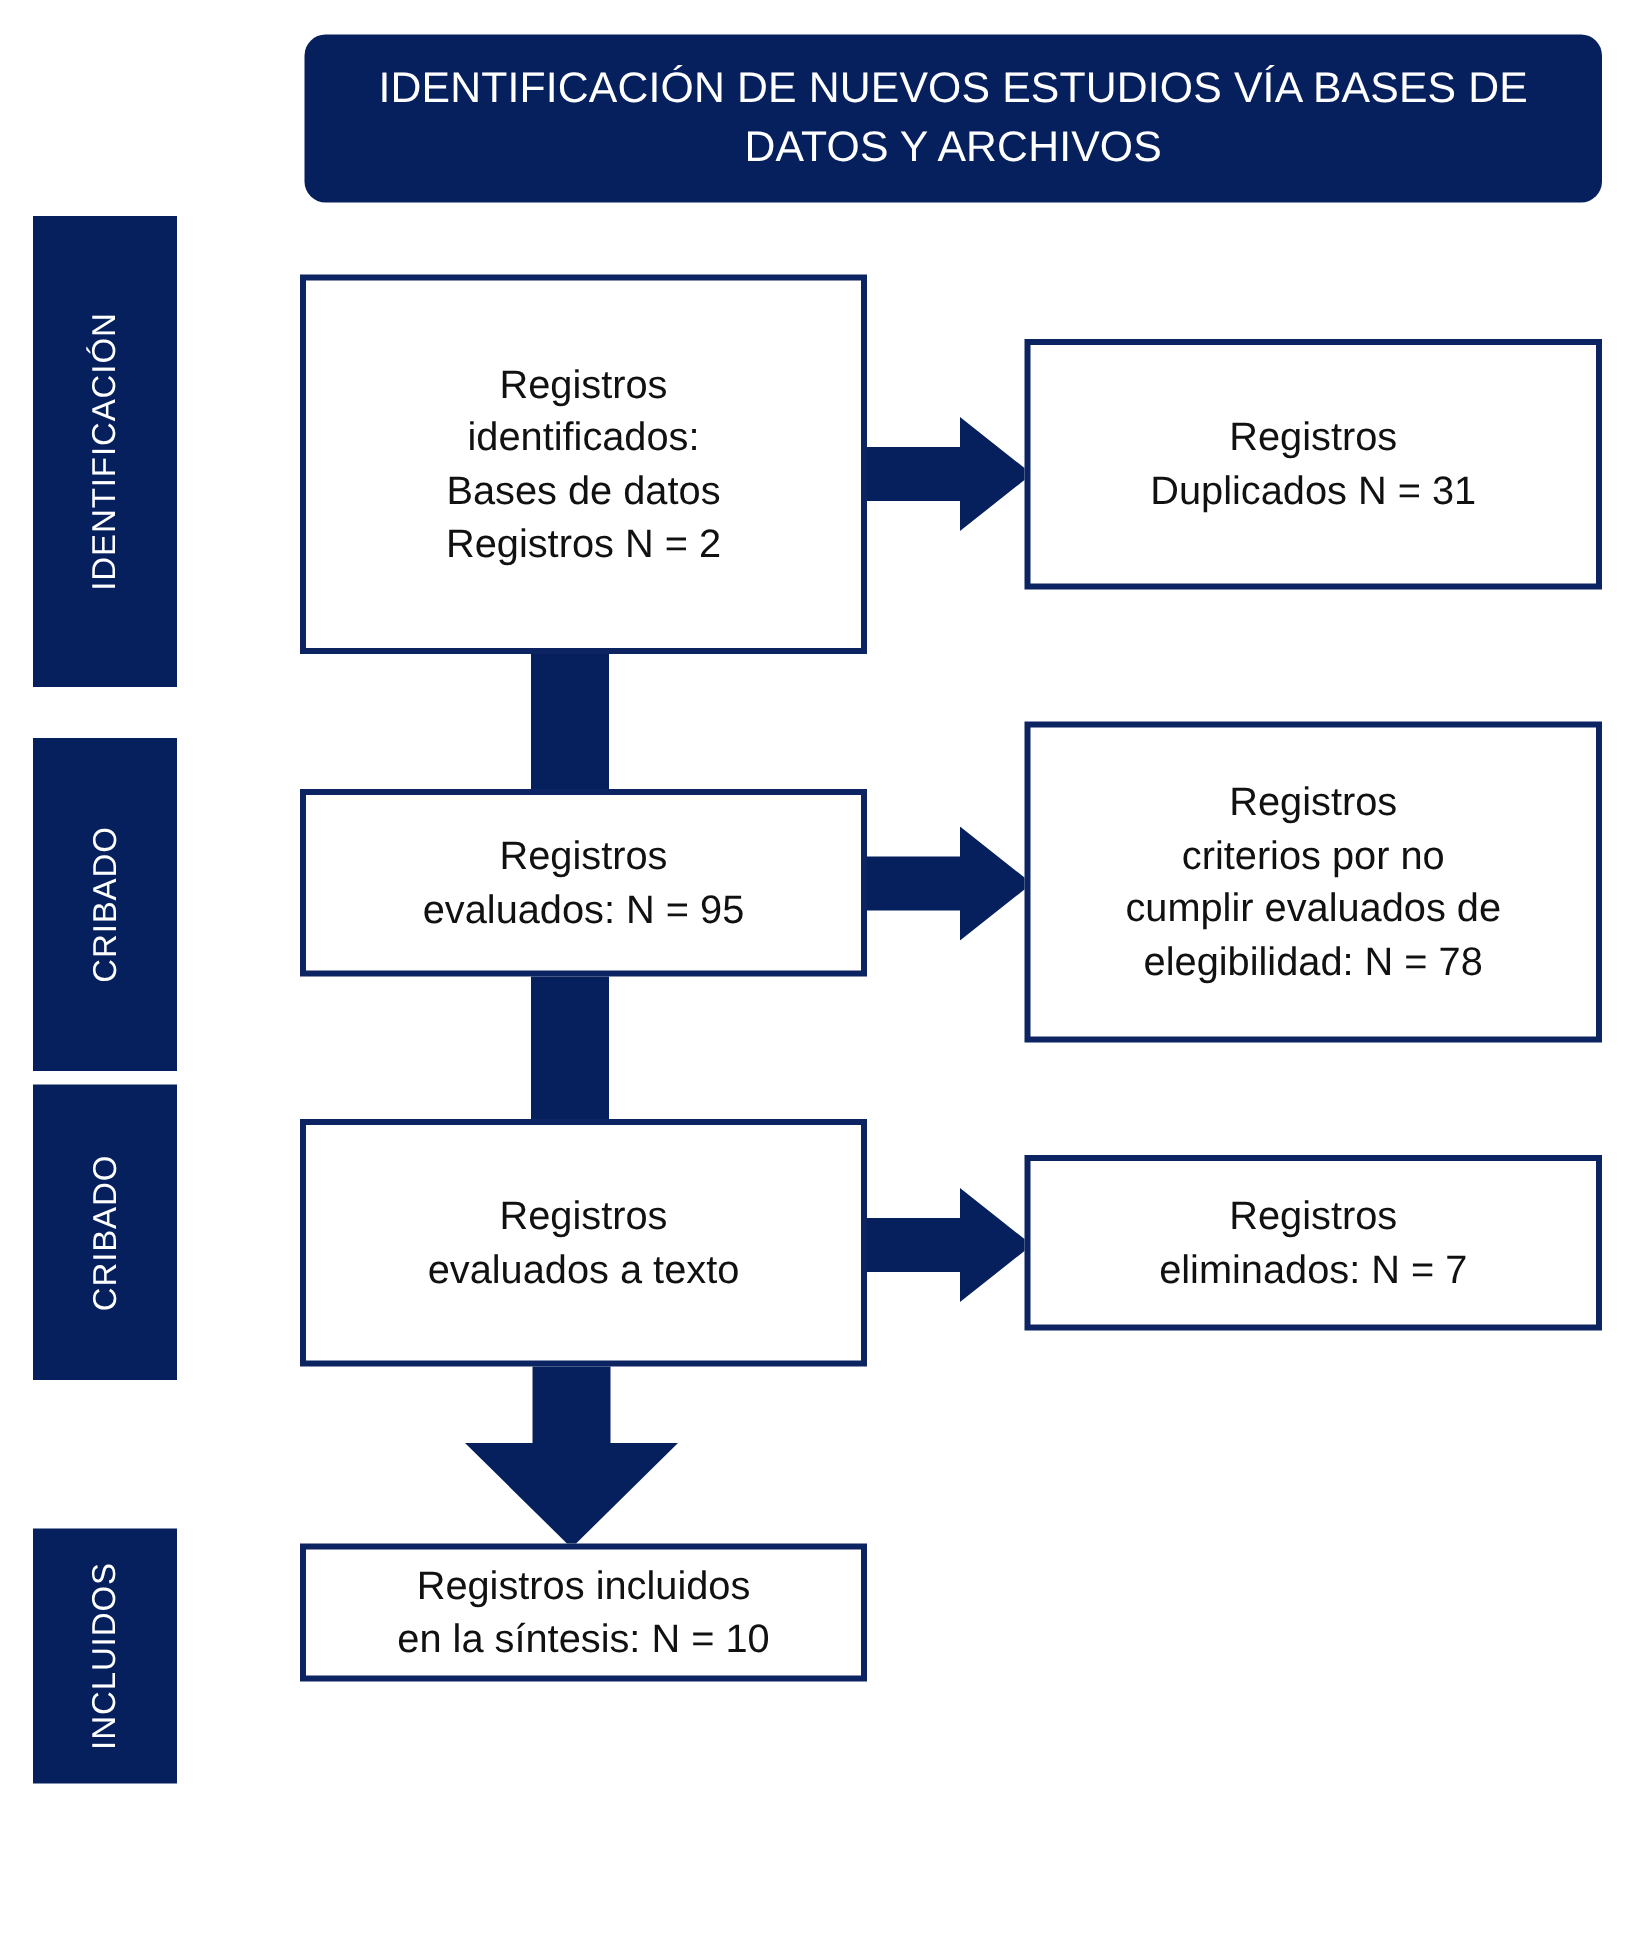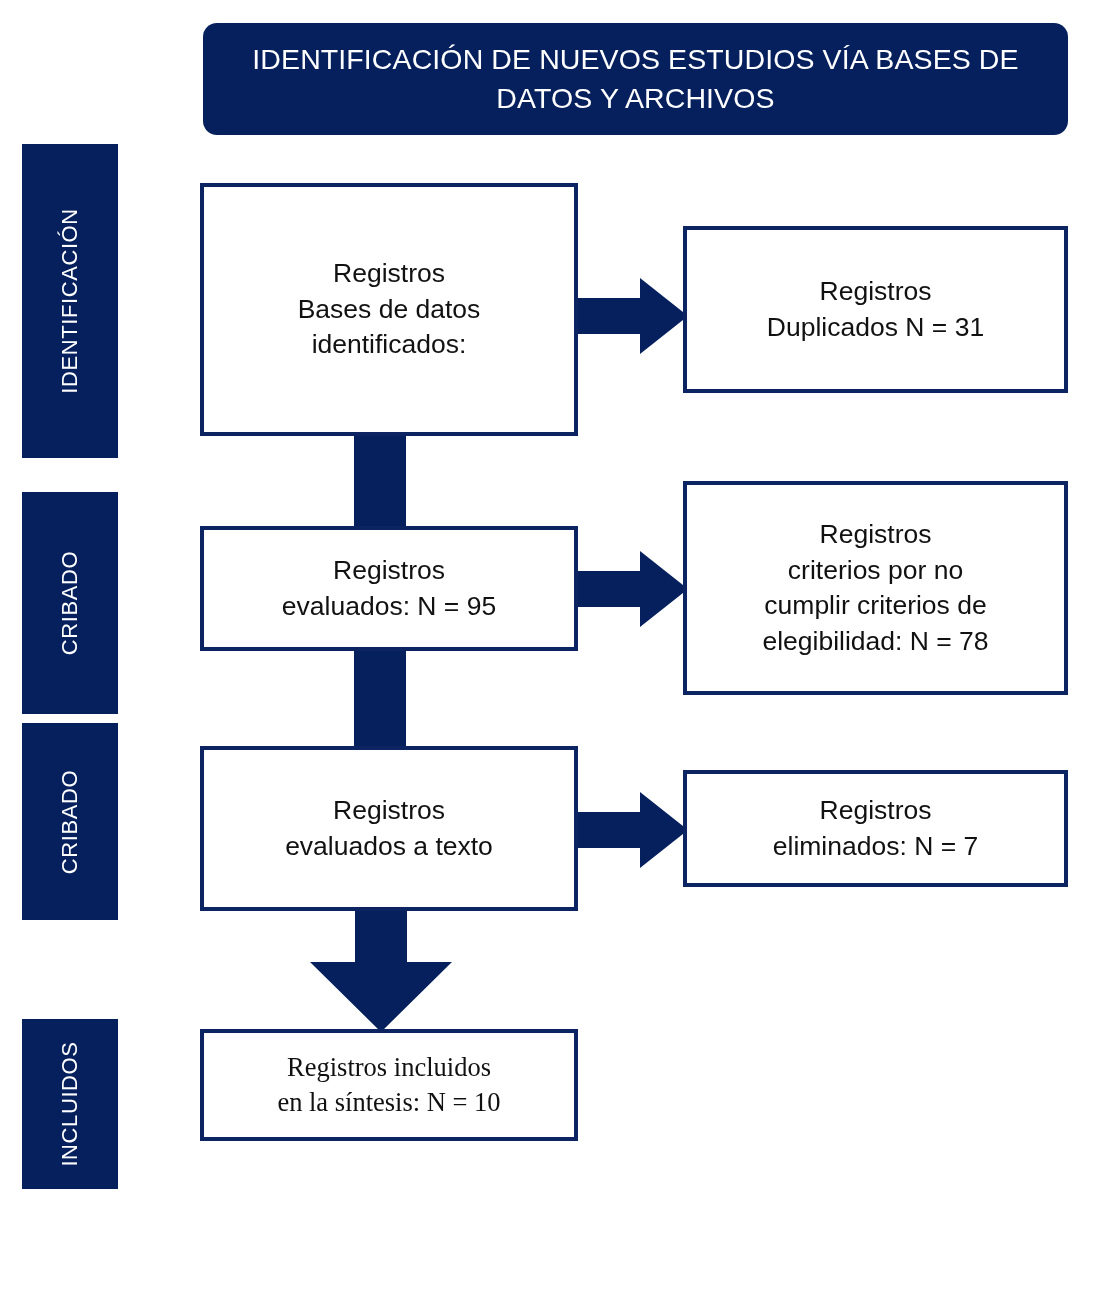--- a/index.html
+++ b/index.html
@@ -156,22 +156,23 @@
 
   <div class="connector" style="left:568px; top:792px; width:120px; height:76px;">
     <svg width="120" height="76" viewBox="0 0 120 76">
       <polygon points="0,20 72,20 72,0 120,38 72,76 72,56 0,56" fill="#06205e"></polygon>
     </svg>
   </div>
 
   <div class="flow-box" style="left:200px; top:183px; width:378px; height:253px;">
     <div class="flow-box-text">
       <div>Registros</div>
+      <div>identificados:</div>
       <div>Bases de datos</div>
-      <div>identificados:</div>
+      <div>Registros N = 2</div>
     </div>
   </div>
 
   <div class="flow-box" style="left:683px; top:226px; width:385px; height:167px;">
     <div class="flow-box-text">
       <div>Registros</div>
       <div>Duplicados N = 31</div>
     </div>
   </div>
 
@@ -179,40 +180,40 @@
     <div class="flow-box-text">
       <div>Registros</div>
       <div>evaluados: N = 95</div>
     </div>
   </div>
 
   <div class="flow-box" style="left:683px; top:481px; width:385px; height:214px;">
     <div class="flow-box-text">
       <div>Registros</div>
       <div>criterios por no</div>
-      <div>cumplir criterios de</div>
+      <div>cumplir evaluados de</div>
       <div>elegibilidad: N = 78</div>
     </div>
   </div>
 
   <div class="flow-box" style="left:200px; top:746px; width:378px; height:165px;">
     <div class="flow-box-text">
       <div>Registros</div>
       <div>evaluados a texto</div>
     </div>
   </div>
 
   <div class="flow-box" style="left:683px; top:770px; width:385px; height:117px;">
     <div class="flow-box-text">
       <div>Registros</div>
       <div>eliminados: N = 7</div>
     </div>
   </div>
 
-  <div class="flow-box" style="left:200px; top:1029px; width:378px; height:112px;font-family:Liberation Serif, serif;">
+  <div class="flow-box" style="left:200px; top:1029px; width:378px; height:92px;">
     <div class="flow-box-text">
       <div>Registros incluidos</div>
       <div>en la síntesis: N = 10</div>
     </div>
   </div>
 
 
 </div>
 
 </body></html>

